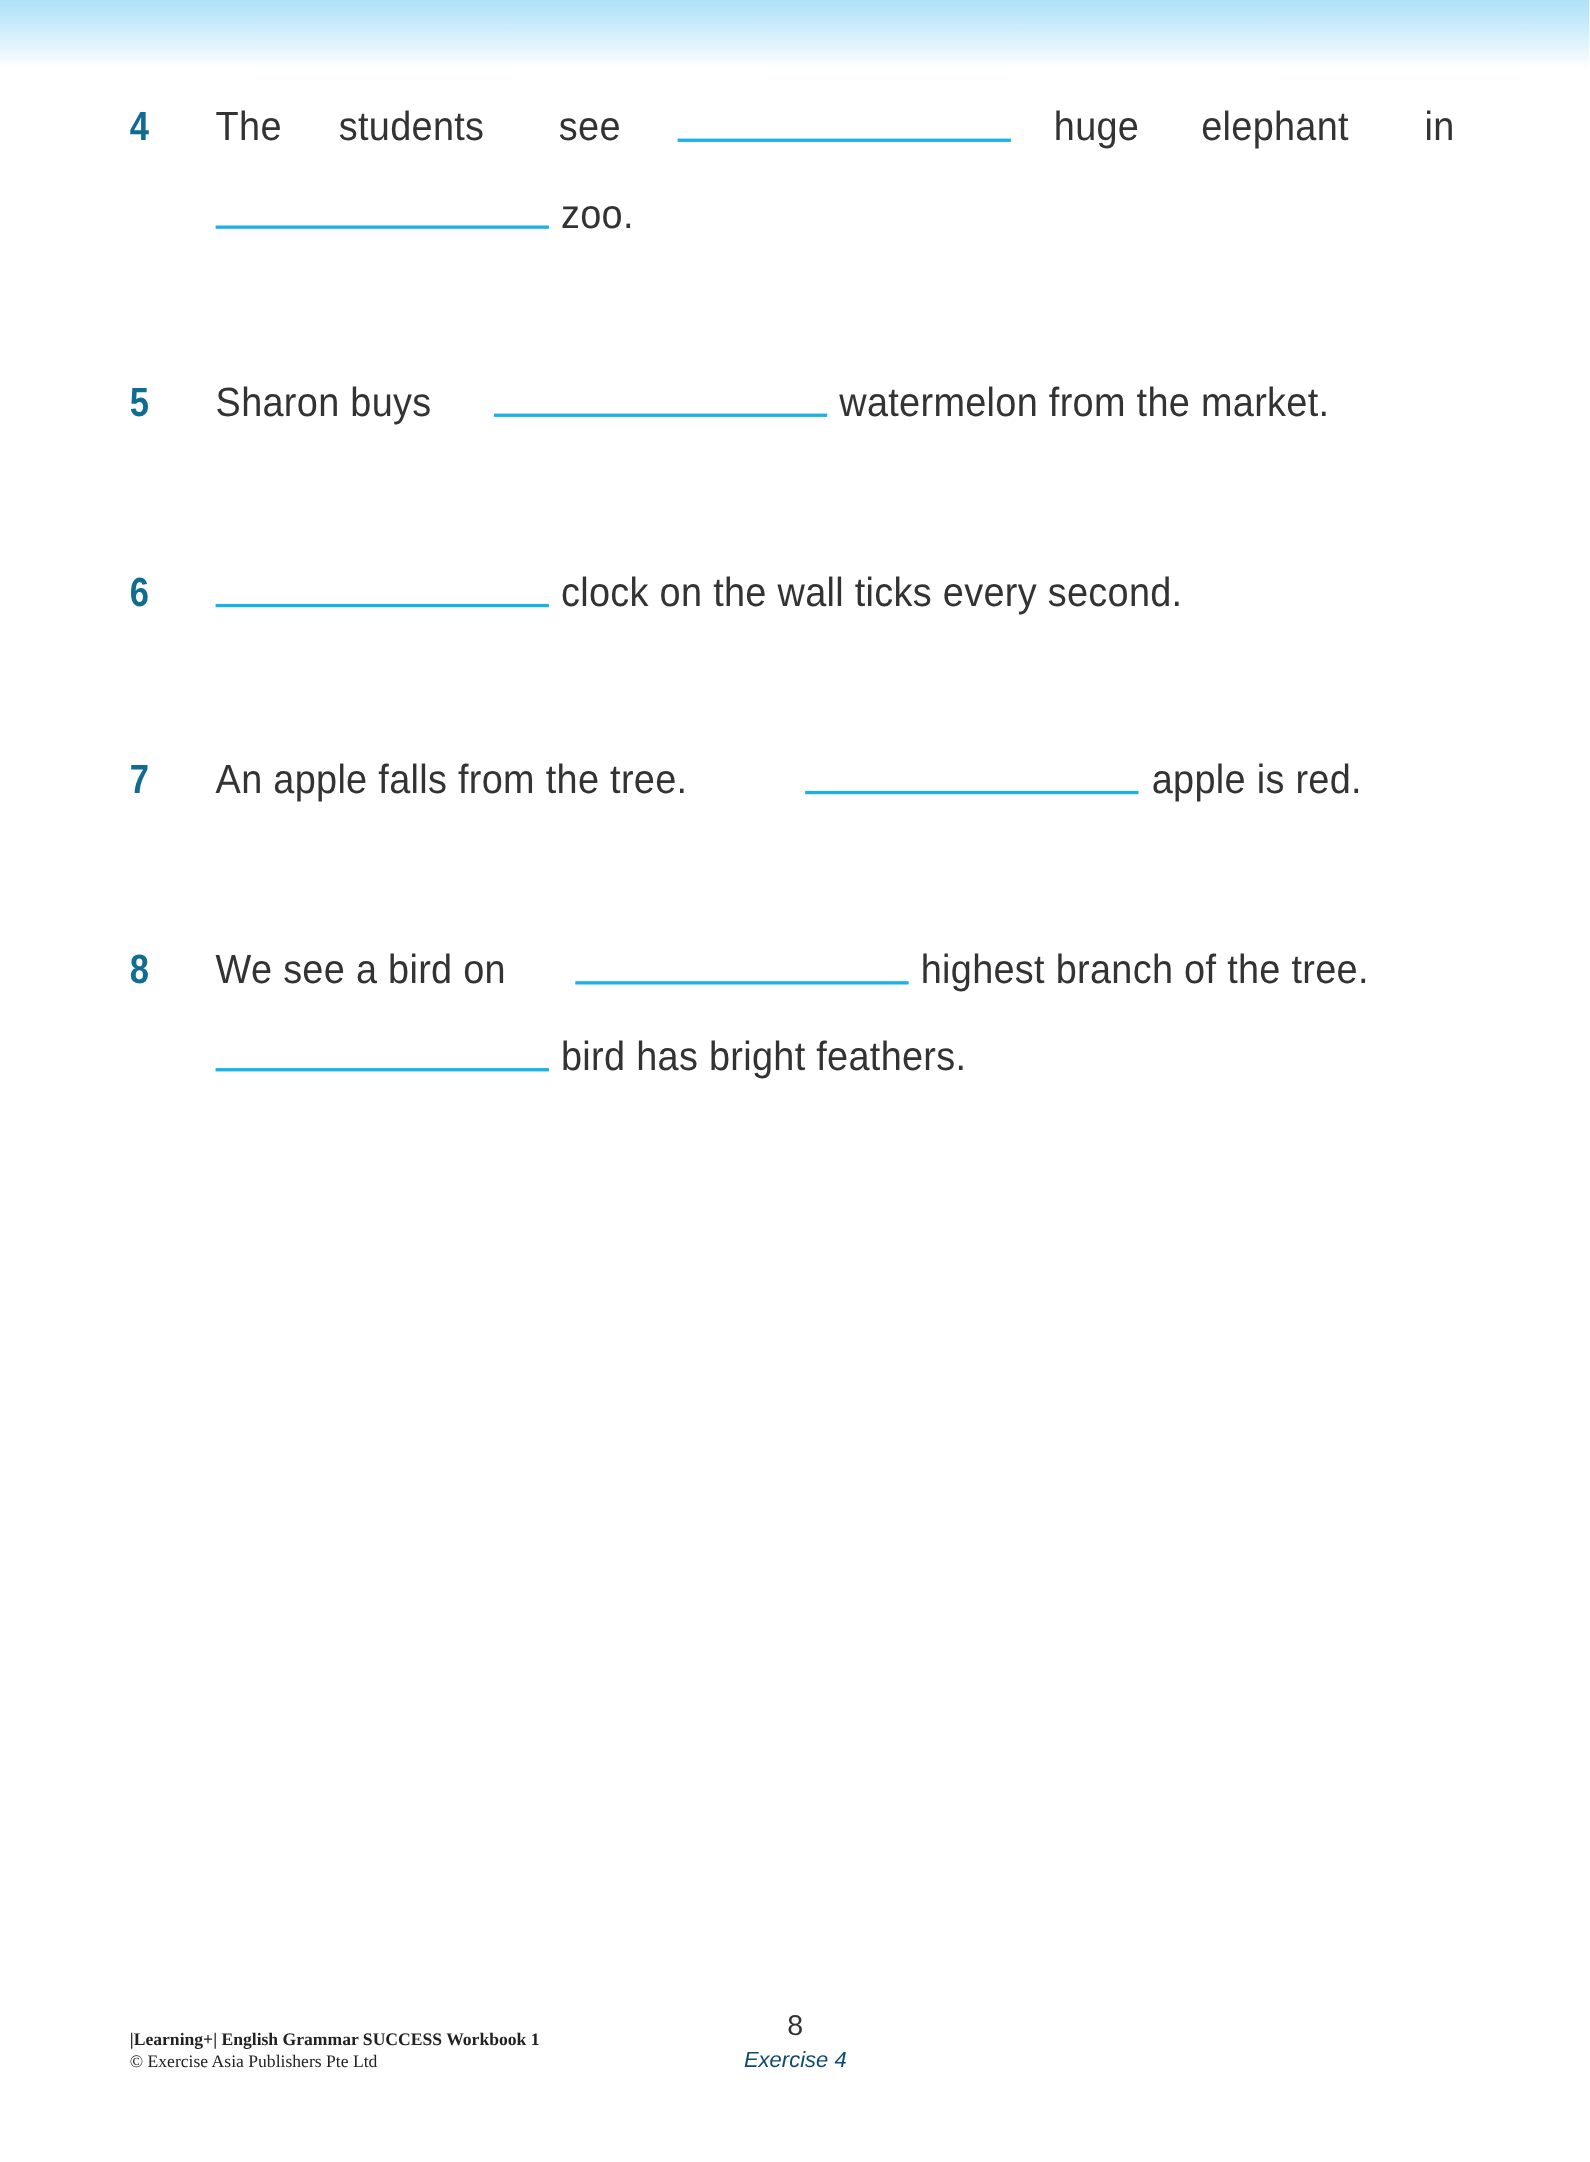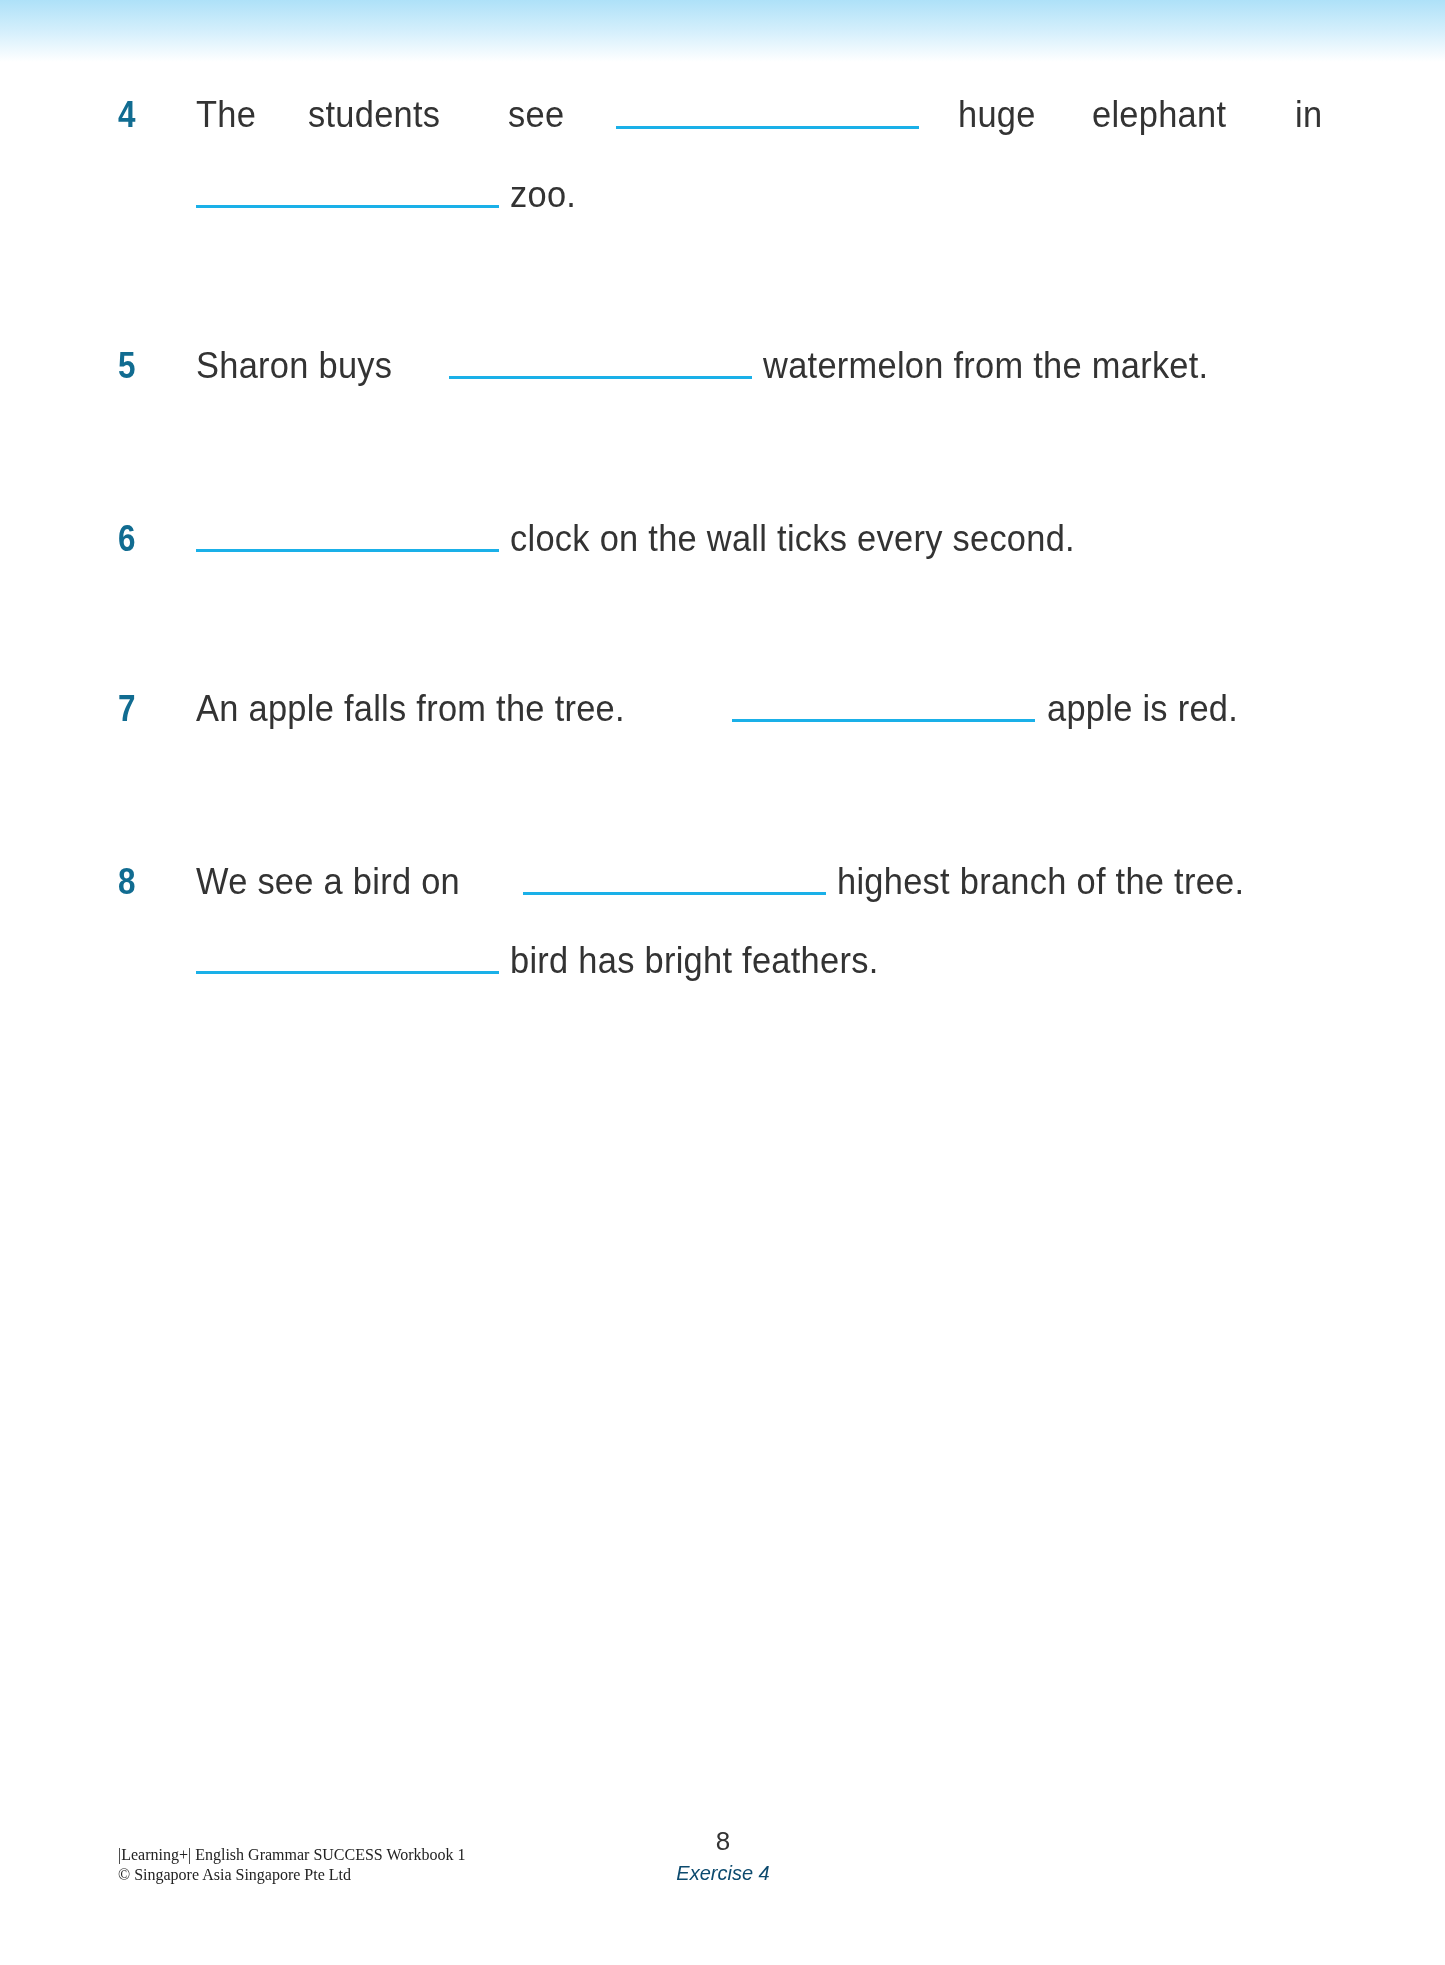--- a/index.html
+++ b/index.html
@@ -6,21 +6,21 @@
   body { width:1445px; height:1965px; position:relative; background:#ffffff; overflow:hidden;
          font-family:"Liberation Sans", sans-serif; }
   .topband { position:absolute; left:0; top:0; width:1445px; height:62px;
              background:linear-gradient(to bottom, #aee1f8 0%, #d4effc 50%, #ffffff 100%); }
   .num { position:absolute; left:118px; font-family:"Liberation Sans", sans-serif; font-weight:bold;
          font-size:37px; line-height:37px; color:#116c91; transform:scaleX(0.85); transform-origin:left; }
   .txt { position:absolute; font-size:37px; line-height:37px; color:#333333; white-space:nowrap;
          transform:scaleX(0.93); transform-origin:left; letter-spacing:0.3px; }
   .blank { position:absolute; height:3px; background:#1ab0e8; width:303px; }
   .foot-left { position:absolute; left:118px; font-family:"Liberation Serif", serif; color:#222; font-size:16px; line-height:20px; }
-  .foot-left .l1 { font-weight:normal; }
+  .foot-left .l1 { font-weight:bold; }
   .foot-num { position:absolute; left:703px; width:40px; text-align:center; top:1826px; font-size:26px; color:#333; }
   .foot-ex { position:absolute; left:663px; width:120px; text-align:center; top:1862px; font-size:20px; color:#0c4a6e; font-style:italic; }
 </style>
 </head>
 <body>
 
 <div class="topband"></div>
 
 <div>
   <span class="num" style="top:96px">4</span>
@@ -59,16 +59,16 @@
   <span class="num" style="top:863px">8</span>
   <span class="txt" style="left:196px; top:863px">We see a bird on</span>
   <div class="blank" style="left:523px; top:892px"></div>
   <span class="txt" style="left:837px; top:863px">highest branch of the tree.</span>
   <div class="blank" style="left:196px; top:971px"></div>
   <span class="txt" style="left:510px; top:942px">bird has bright feathers.</span>
 </div>
 
 <div class="foot-left" style="top:1845px">
   <div class="l1">|Learning+| English Grammar SUCCESS Workbook 1</div>
-  <div class="l2">© Singapore Asia Singapore Pte Ltd</div>
+  <div class="l2">© Exercise Asia Publishers Pte Ltd</div>
 </div>
 <div class="foot-num">8</div>
 <div class="foot-ex">Exercise 4</div>
 
 </body></html>

